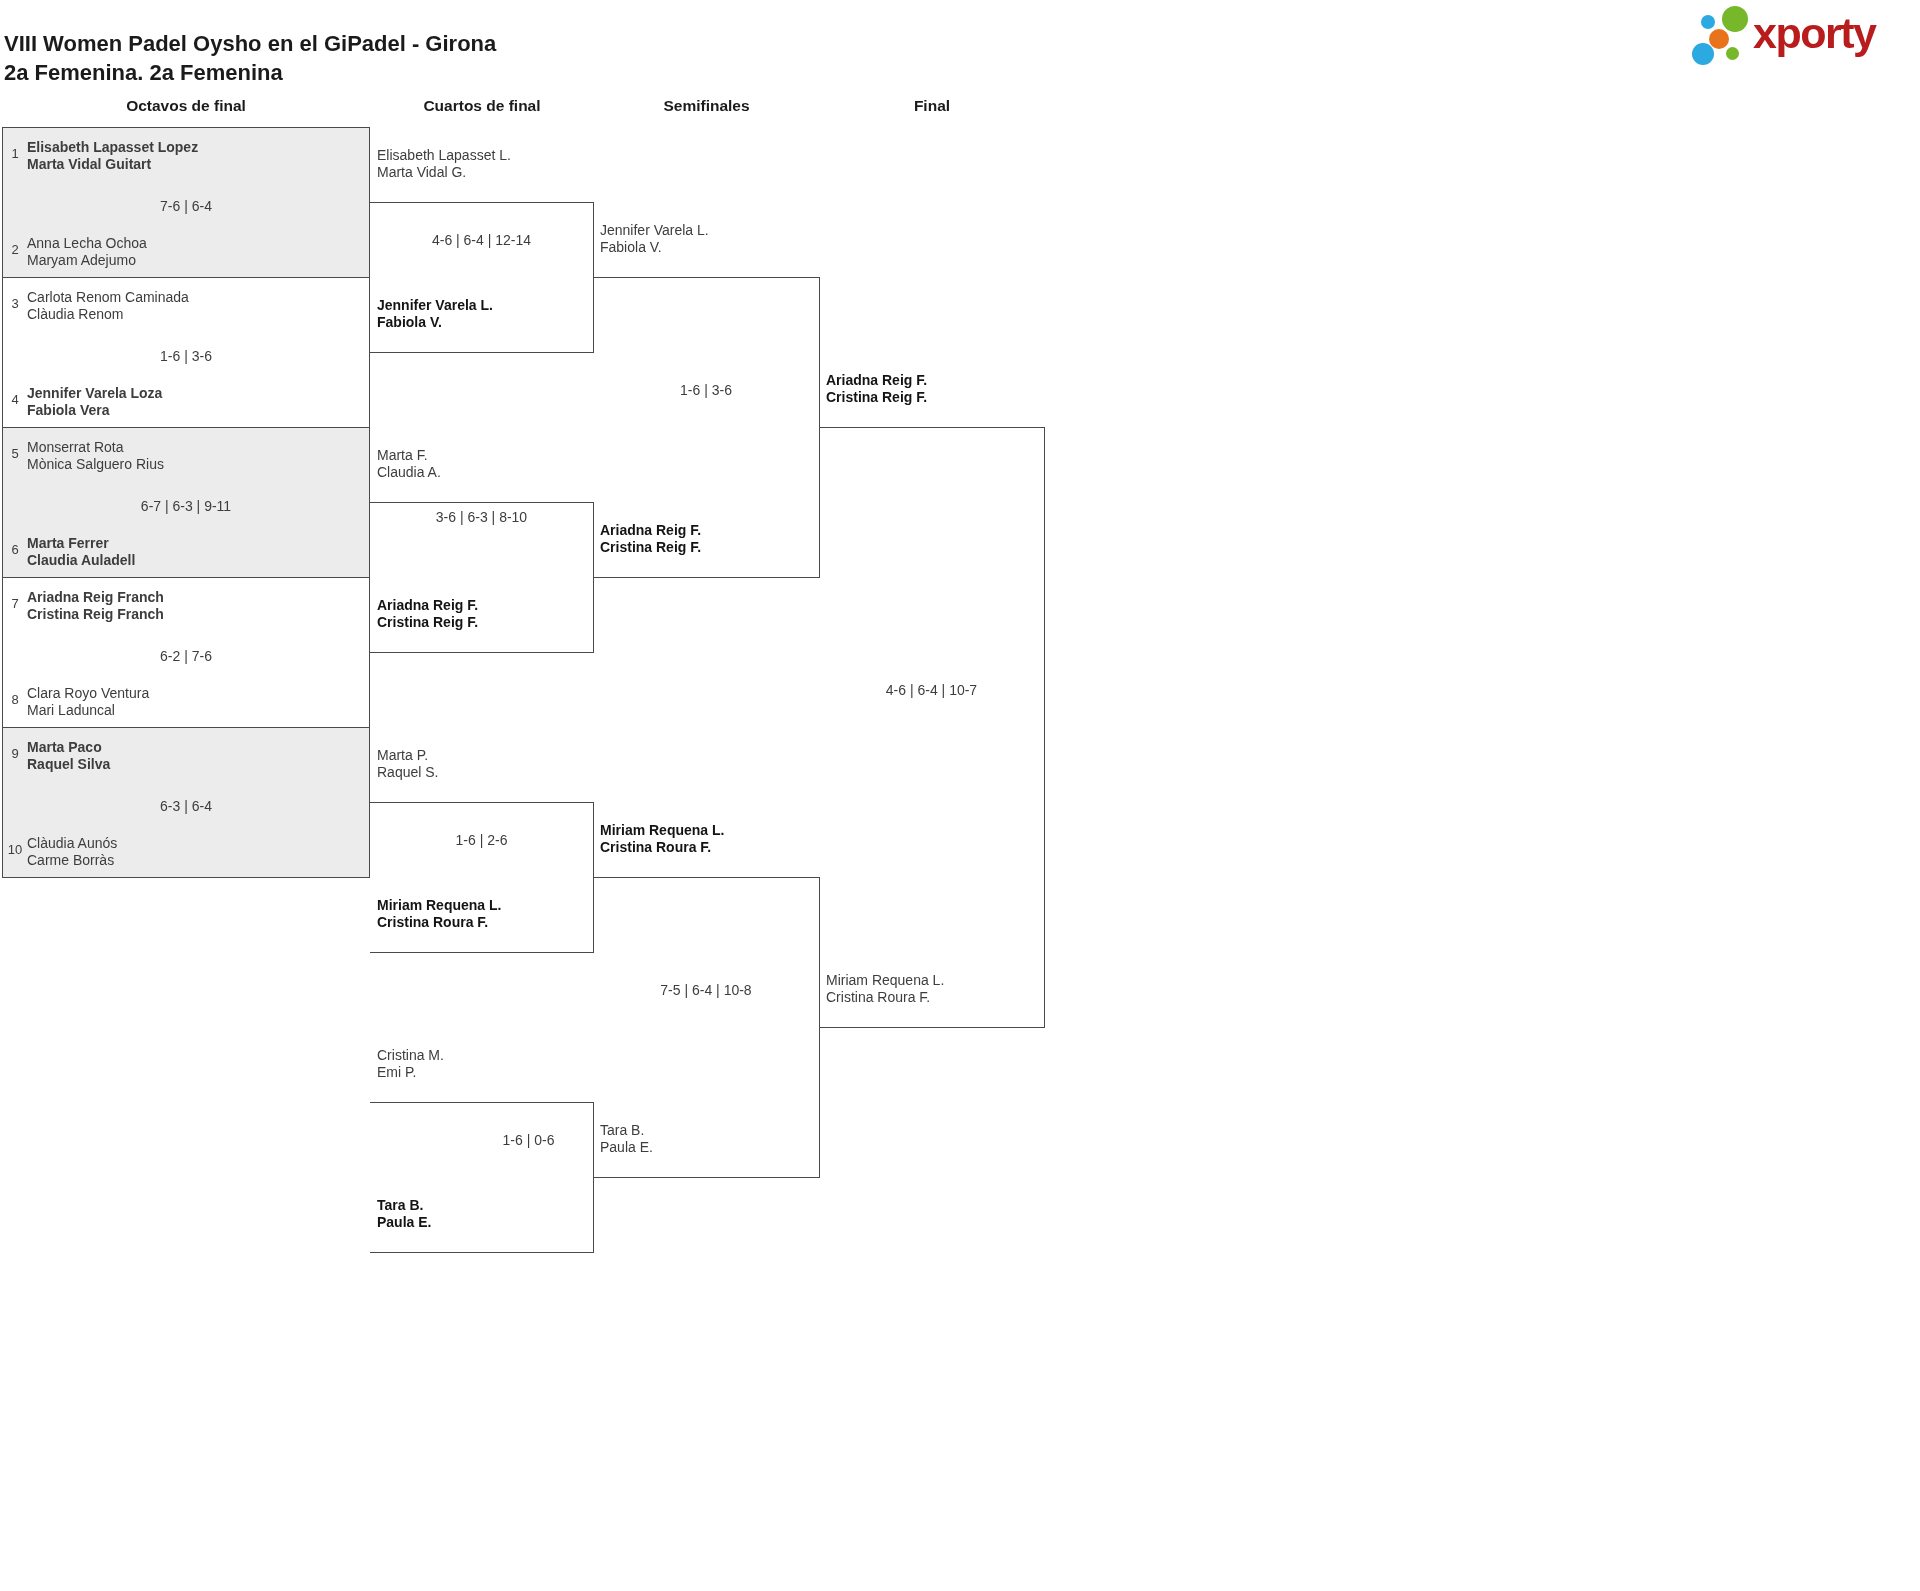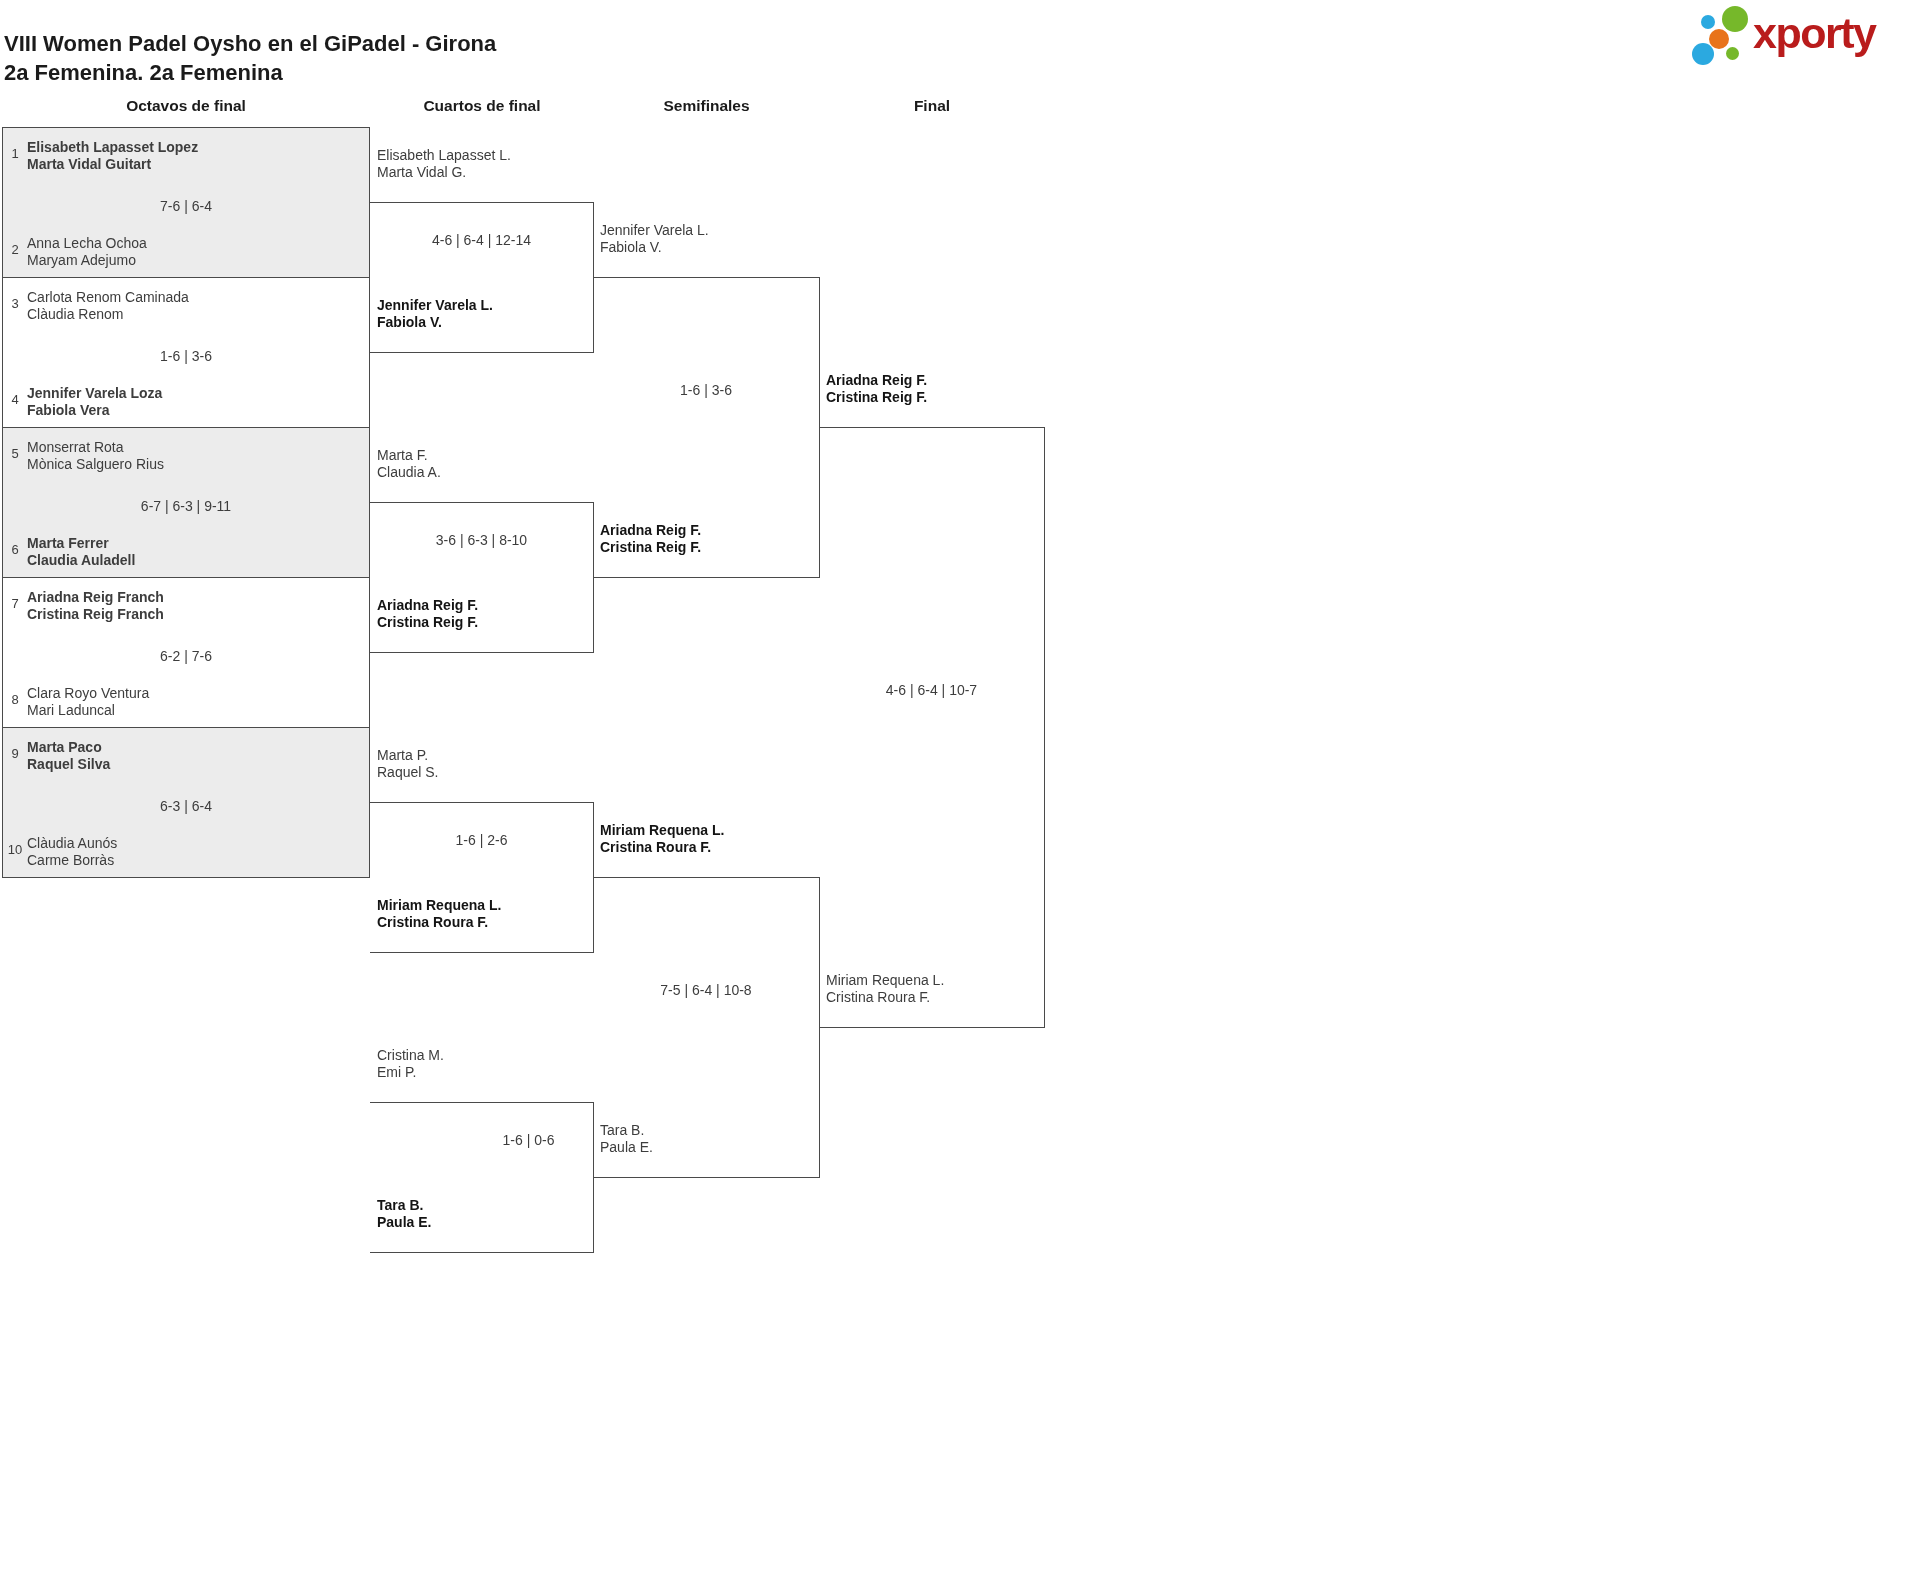--- a/index.html
+++ b/index.html
@@ -135,21 +135,21 @@
   <div class="abs tlabel winner" style="left:377px;top:297px;">
     <div>Jennifer Varela L.</div>
       <div>Fabiola V.</div>
     </div>
 
   <div class="abs conn" style="left:370px;top:502px;width:224px;height:151px;"></div>
   <div class="abs tlabel" style="left:377px;top:447px;">
     <div>Marta F.</div>
       <div>Claudia A.</div>
     </div>
-  <div class="abs cscore" style="left:370px;top:532px;width:223px;text-align:center;">3-6 | 6-3 | 8-10</div>
+  <div class="abs cscore" style="left:370px;top:509px;width:223px;text-align:center;">3-6 | 6-3 | 8-10</div>
   <div class="abs tlabel winner" style="left:377px;top:597px;">
     <div>Ariadna Reig F.</div>
       <div>Cristina Reig F.</div>
     </div>
 
   <div class="abs conn" style="left:370px;top:802px;width:224px;height:151px;"></div>
   <div class="abs tlabel" style="left:377px;top:747px;">
     <div>Marta P.</div>
       <div>Raquel S.</div>
     </div>

